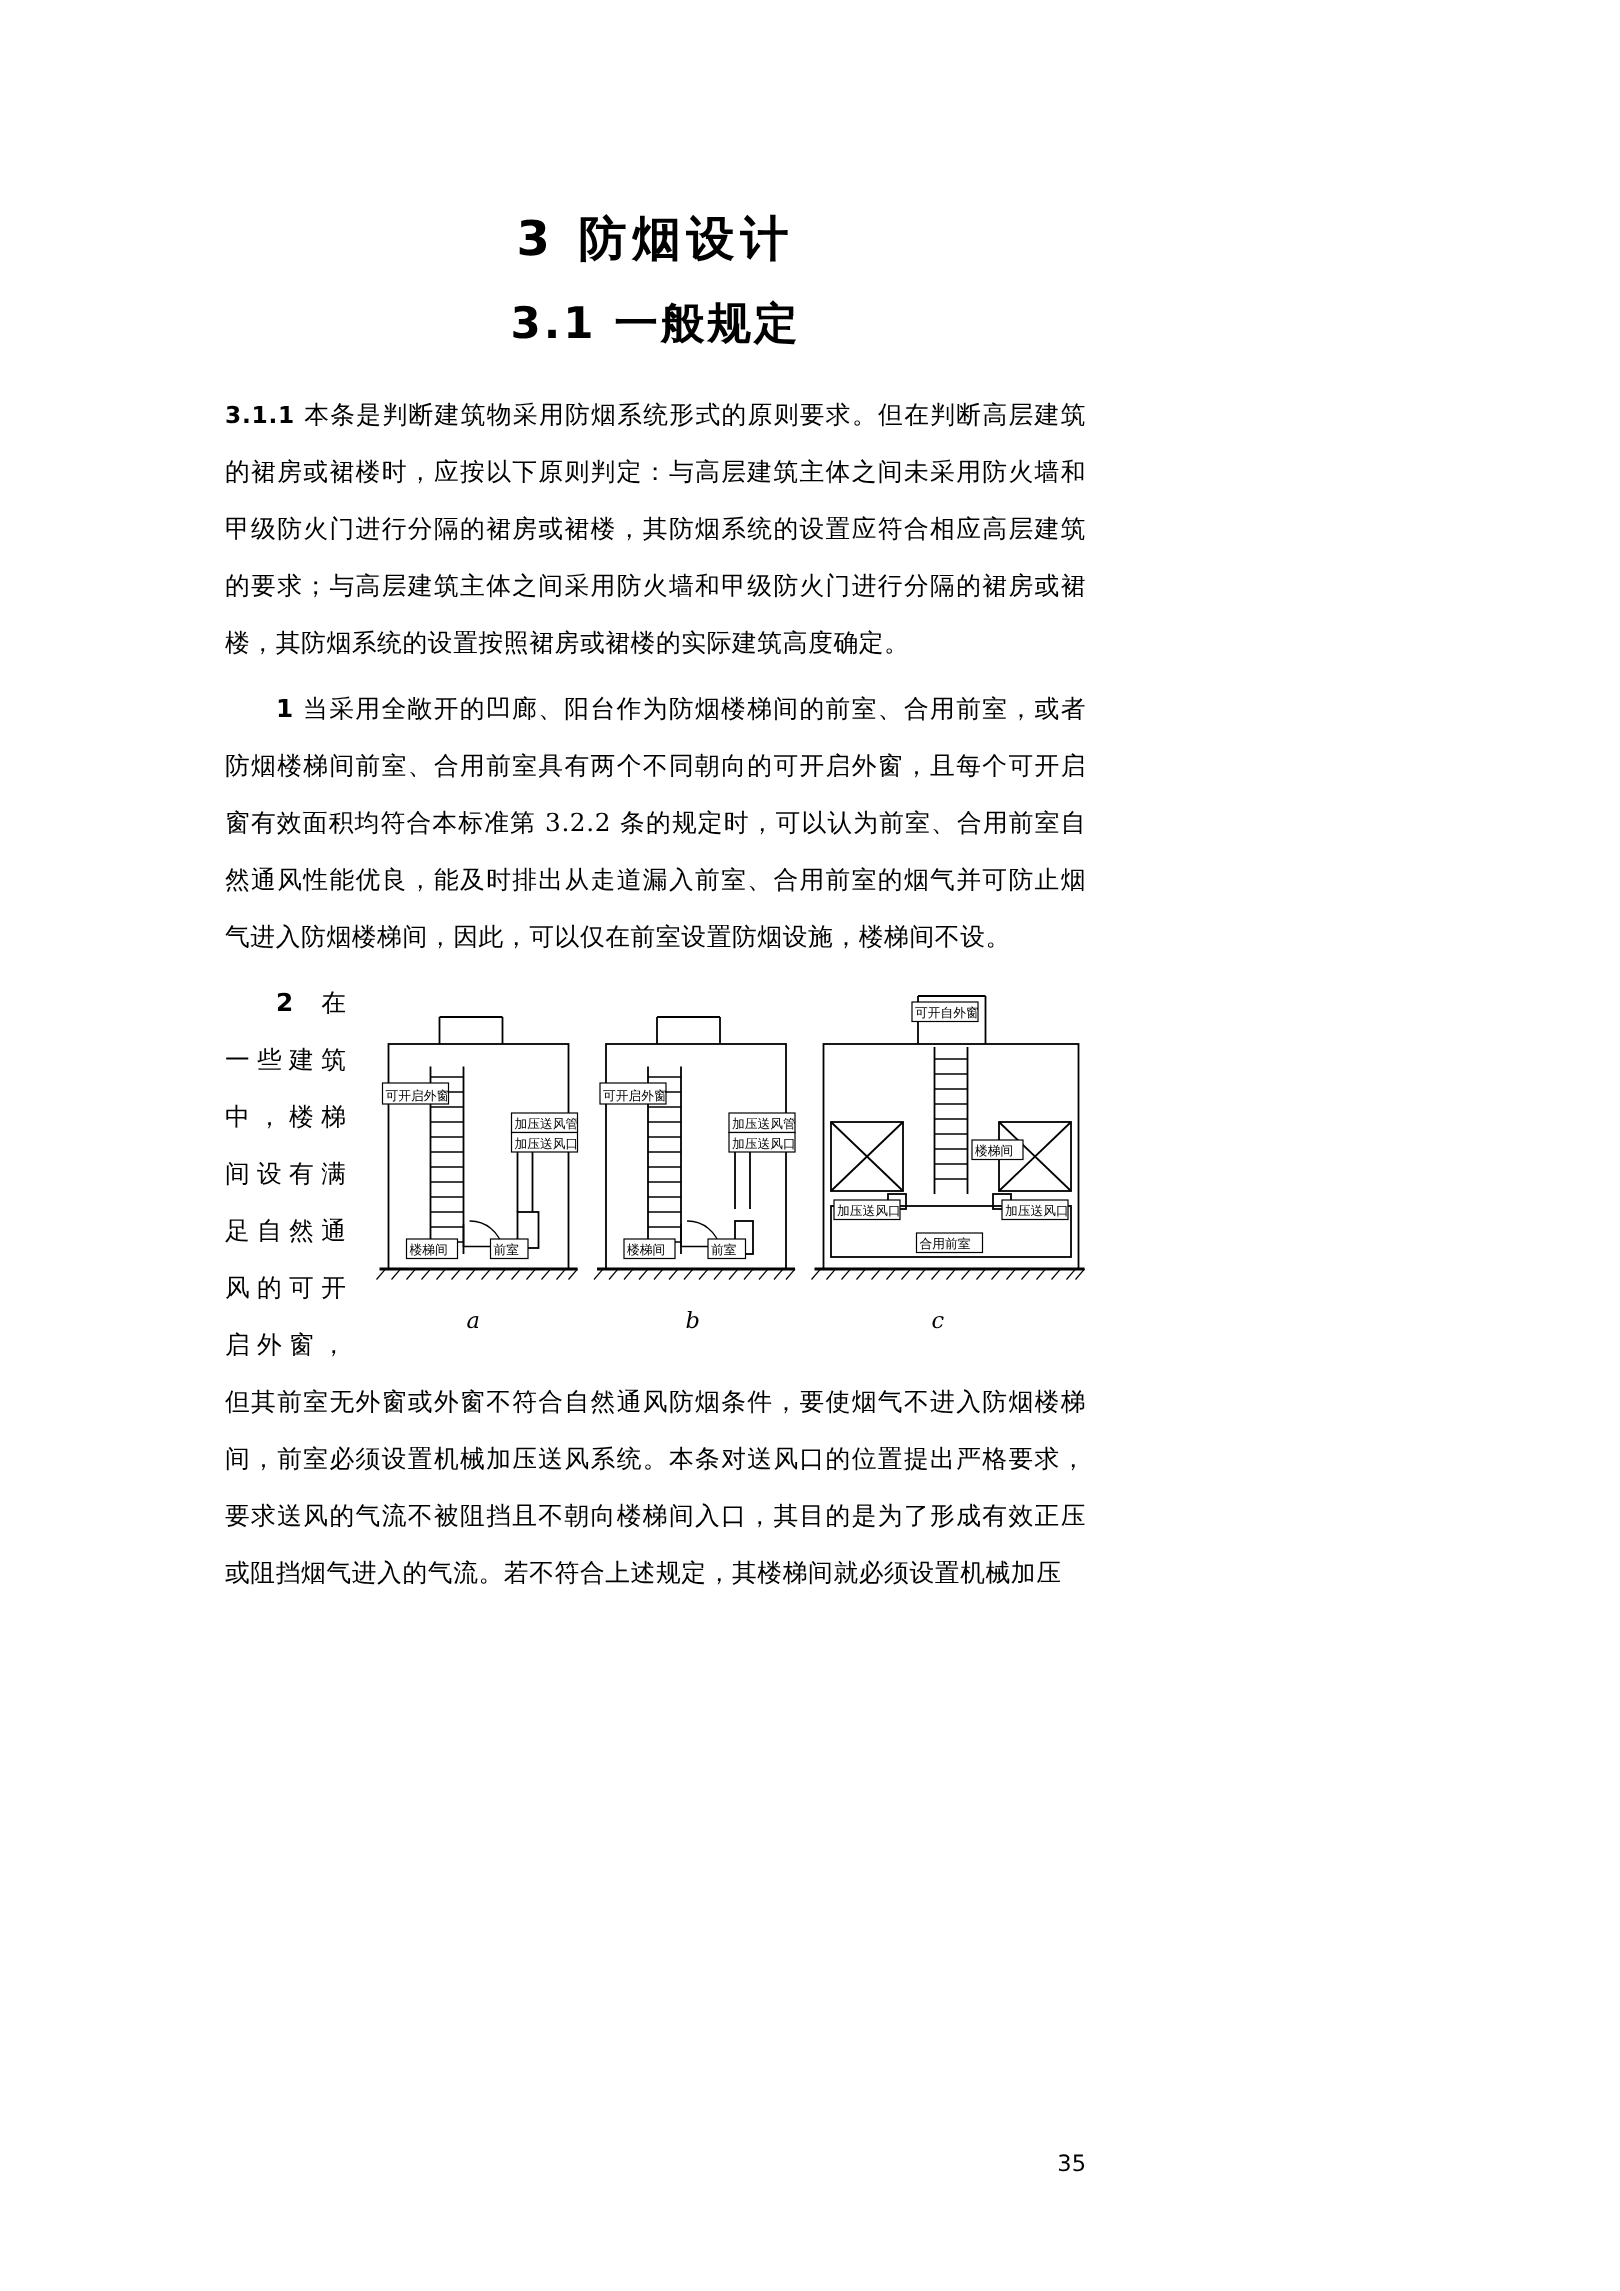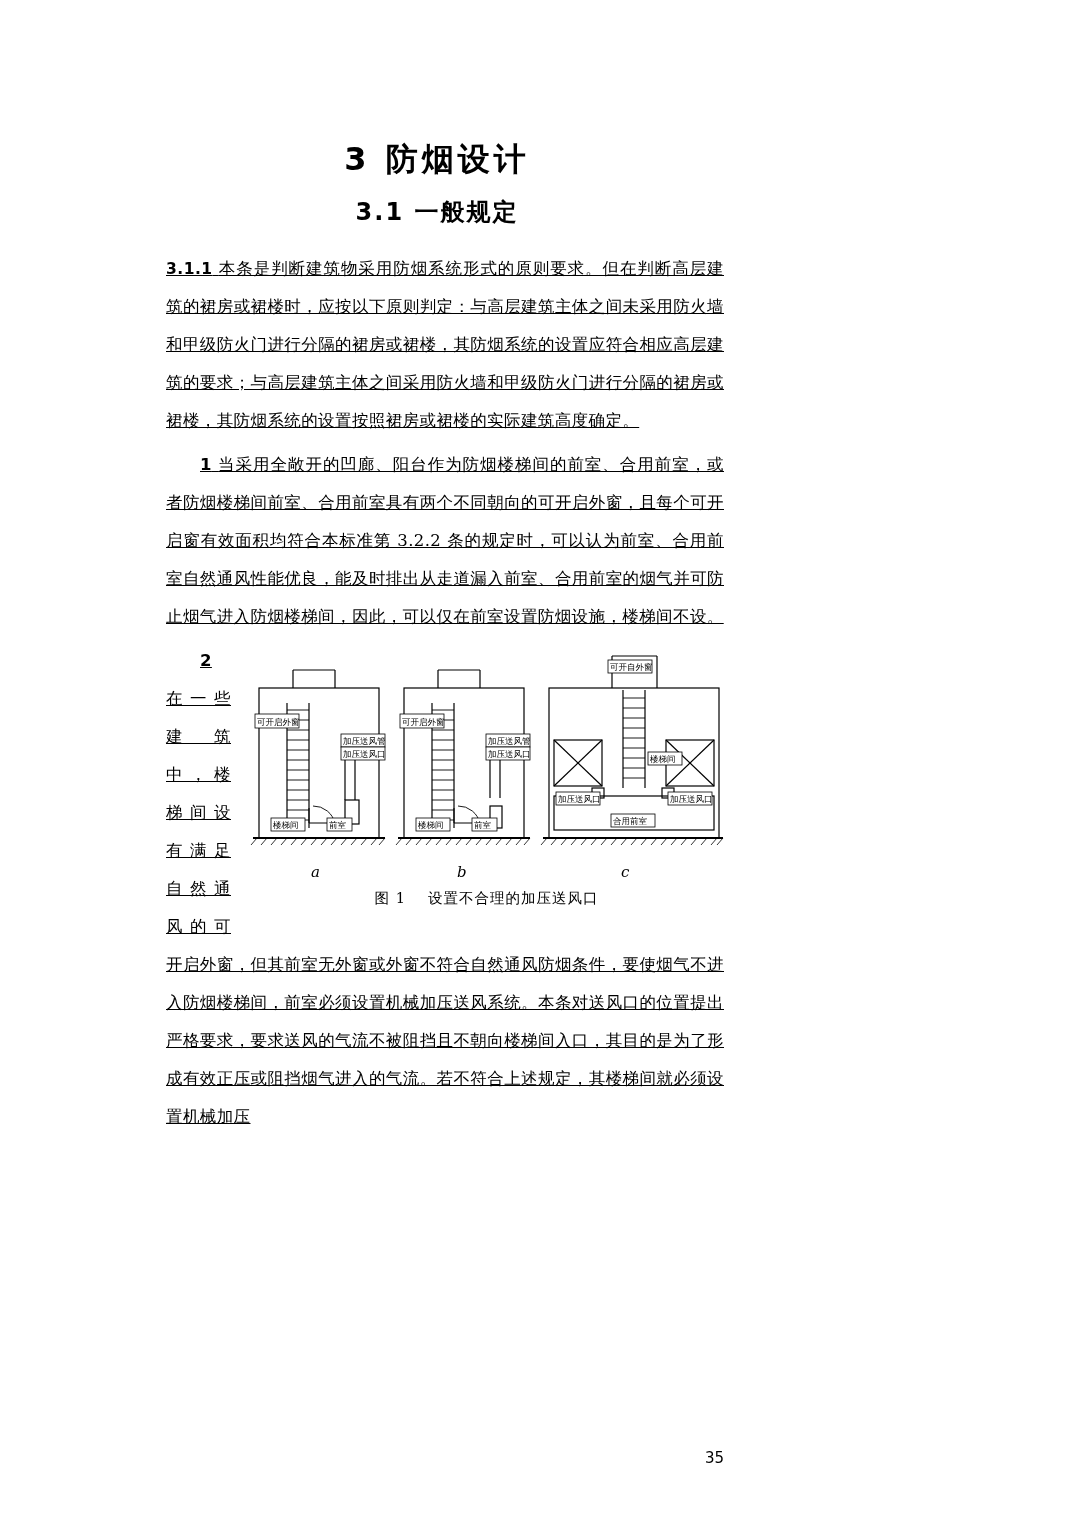--- a/index.html
+++ b/index.html
@@ -26,34 +26,33 @@
   .doc-title {
     text-align: center;
     font-size: 32px;
     font-weight: bold;
     letter-spacing: 4px;
     margin: 28px 0 10px 0;
     font-family: "DejaVu Sans", "Liberation Sans", sans-serif;
   }
   .sec-title {
     text-align: center;
-    font-size: 24px;
+    font-size: 29px;
     font-weight: bold;
     letter-spacing: 2px;
     margin: 14px 0 22px 0;
     font-family: "DejaVu Sans", "Liberation Sans", sans-serif;
   }
   p.para {
     font-size: 16.5px;
     line-height: 38px;
-    margin: 0 0 6px 16px;
+    margin: 0 0 6px 0;
     text-align: justify;
     text-justify: inter-ideograph;
     letter-spacing: 0.4px;
-    text-decoration: underline;
   }
   .clause-no {
     font-weight: bold;
     font-family: "DejaVu Sans", "Liberation Sans", sans-serif;
     font-size: 15.5px;
     letter-spacing: 0.5px;
   }
   .indent {
     text-indent: 34px;
   }
@@ -86,21 +85,21 @@
     font-style: italic;
     font-family: "DejaVu Serif", "Liberation Serif", serif;
   }
   .sublabels span {
     position: absolute;
     top: 0;
   }
   .page-number {
     position: absolute;
     right: 150px;
-    bottom: 60px;
+    bottom: 76px;
     font-size: 15px;
     font-family: "DejaVu Sans", "Liberation Sans", sans-serif;
   }
   svg text {
     font-family: "DejaVu Sans", "Liberation Sans", sans-serif;
   }
 </style>
 </head>
 <body>
 
@@ -316,23 +315,20 @@
           <rect x="362" y="166" width="44" height="13" fill="#fff" stroke="#000" stroke-width="0.8"></rect>
           <text x="364" y="176">合用前室</text>
         </g>
       </svg>
     </div>
     <div class="sublabels">
       <span style="left:62px;">a</span>
       <span style="left:208px;">b</span>
       <span style="left:372px;">c</span>
     </div>
-    <div class="fig-caption">
-      <span class="cap-label">图 1</span><span>设置不合理的加压送风口</span>
-    </div>
   </div>
 
   <p class="para indent">
     <span class="num-item">2</span>
     <span>在一些建筑中，楼梯间设有满足自然通风的可开启外窗，但其前室无外窗或外窗不符合自然通风防烟条件，要使烟气不进入防烟楼梯间，前室必须设置机械加压送风系统。本条对送风口的位置提出严格要求，要求送风的气流不被阻挡且不朝向楼梯间入口，其目的是为了形成有效正压或阻挡烟气进入的气流。若不符合上述规定，其楼梯间就必须设置机械加压</span>
   </p>
 
   <div class="page-number">35</div>
 </div>
 

